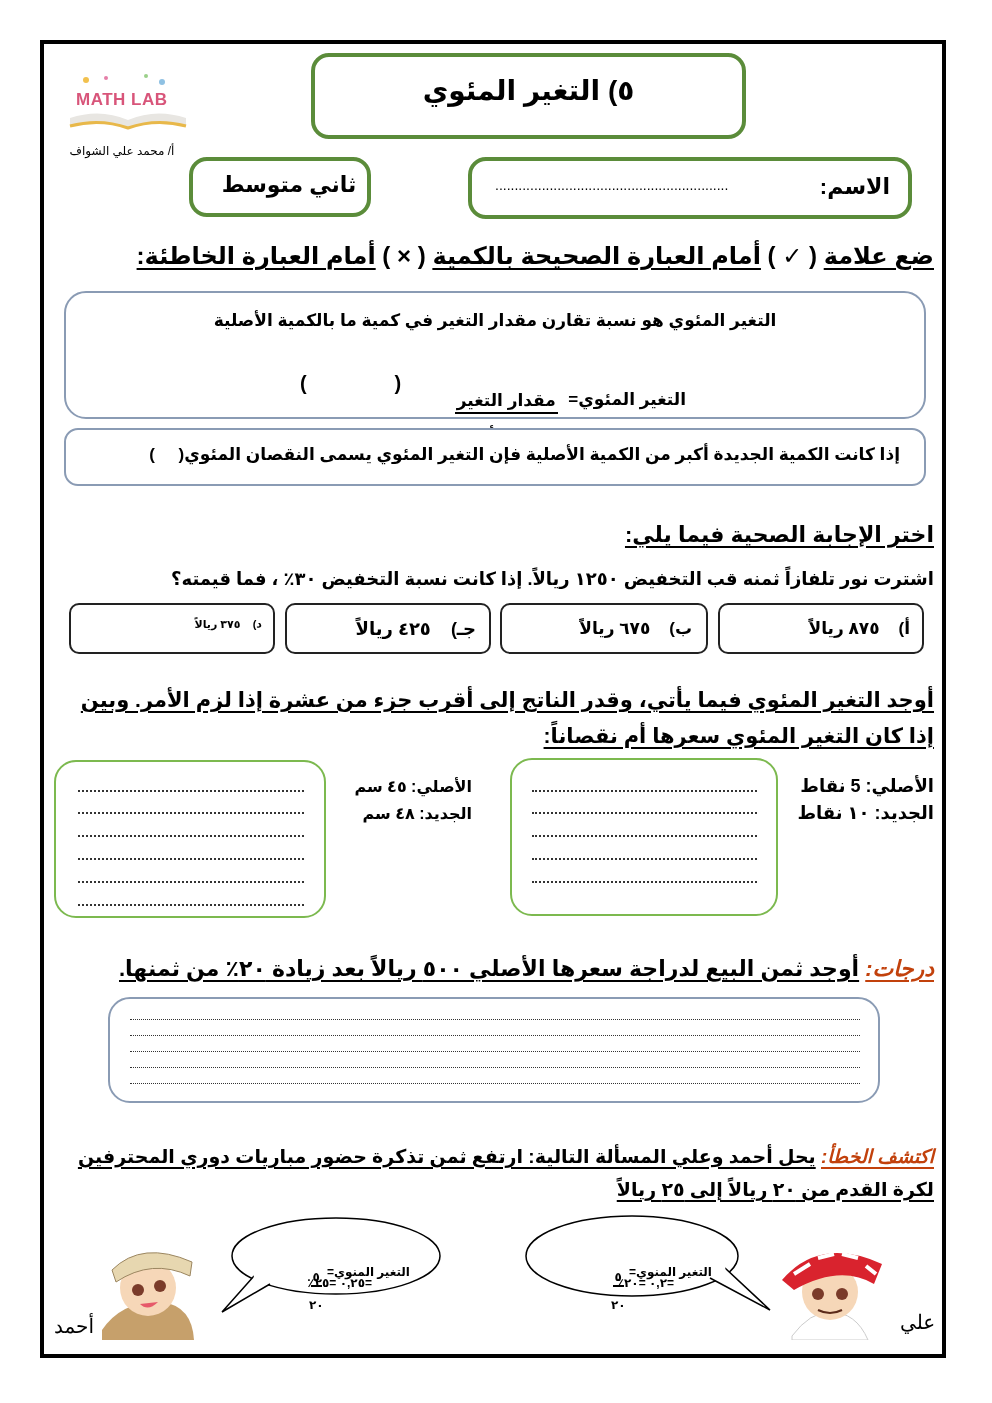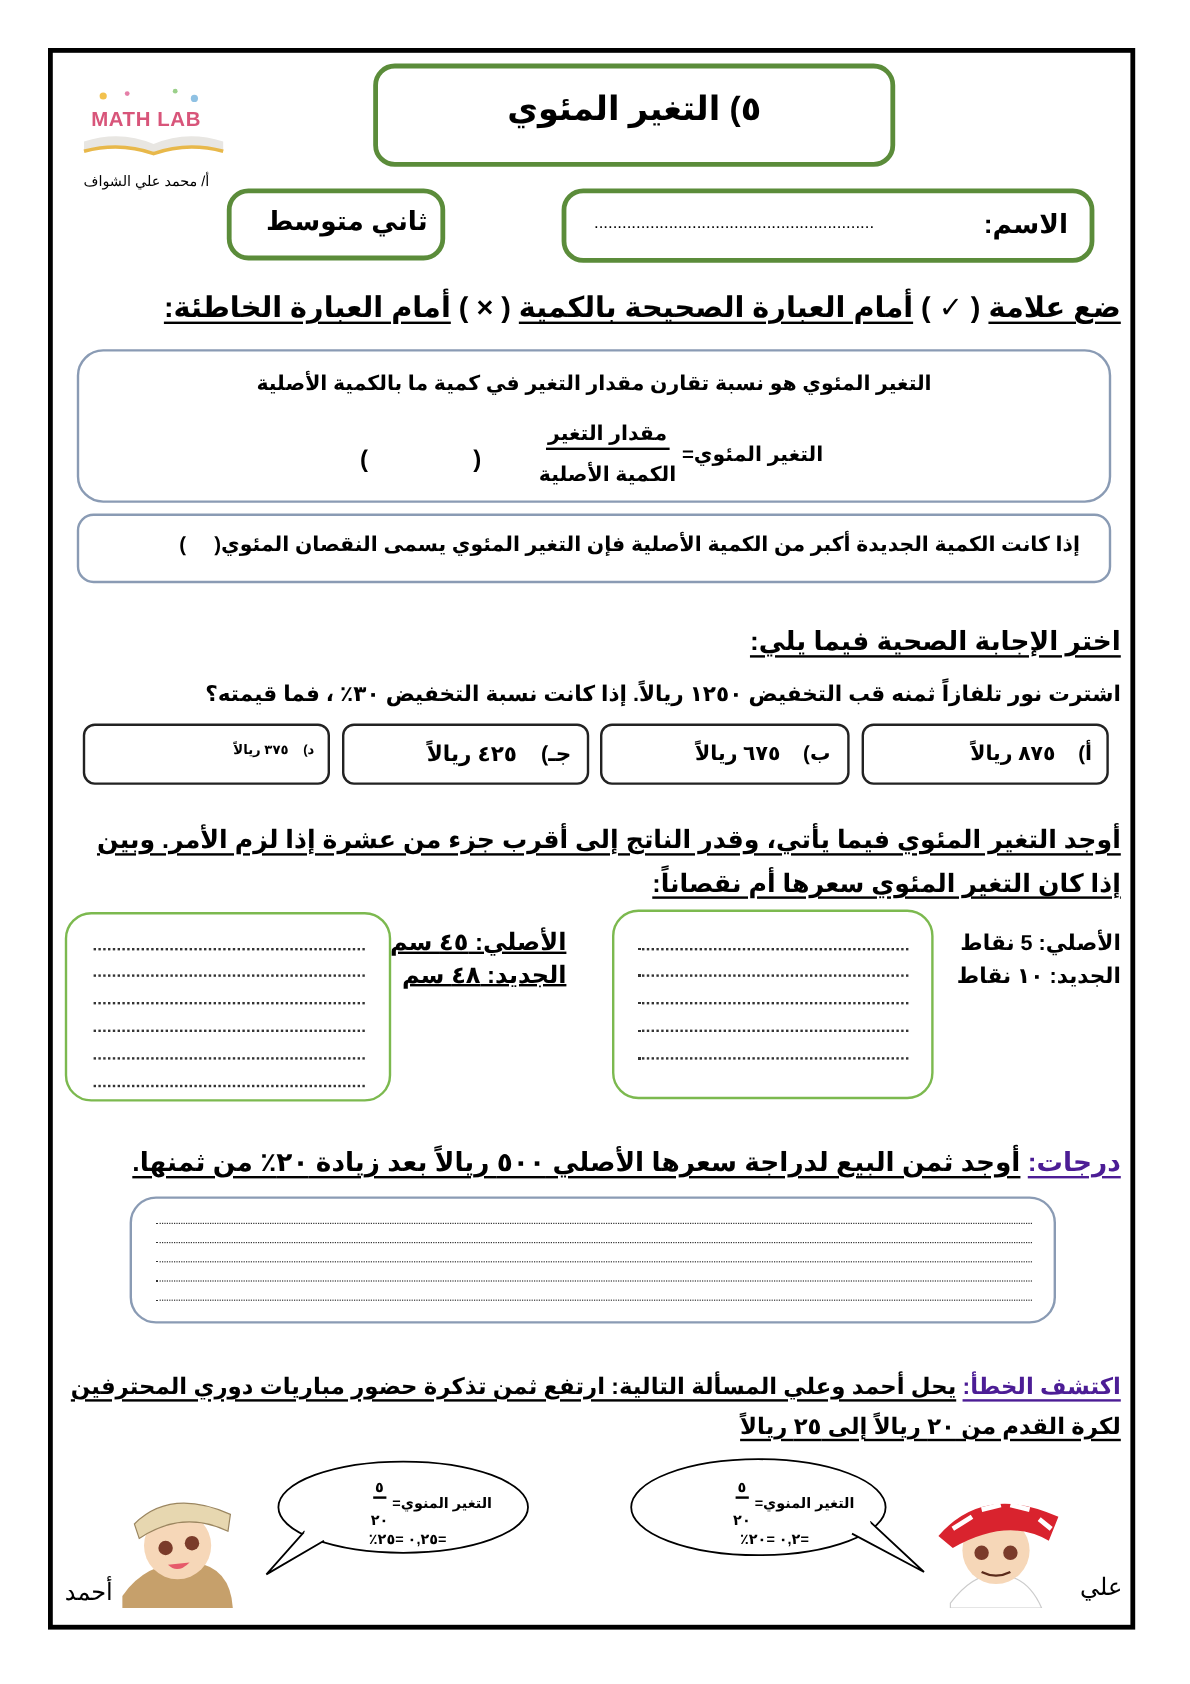--- a/index.html
+++ b/index.html
@@ -7,23 +7,23 @@
   .page{position:absolute;left:40px;top:40px;width:906px;height:1318px;border:4px solid #000;box-sizing:border-box;}
   .abs{position:absolute;}
   .rtl{direction:rtl;}
   .bold{font-weight:bold;}
   .u{text-decoration:underline;text-decoration-thickness:2px;text-underline-offset:4px;}
   .green-box{position:absolute;border:4px solid #5b8c3a;border-radius:18px;box-sizing:border-box;background:#fff;}
   .lgreen-box{position:absolute;border:2px solid #7cb94f;border-radius:22px;box-sizing:border-box;background:#fff;}
   .blue-box{position:absolute;border:2px solid #8a9bb4;border-radius:22px;box-sizing:border-box;background:#fff;}
   .black-box{position:absolute;border:2px solid #222;border-radius:10px;box-sizing:border-box;background:#fff;}
   .dots{position:absolute;border-bottom:2px dotted #333;height:0;}
-  .blue-label{color:#4c1d95;}
+  .blue-label{color:#c2410c;font-style:italic;}
   .frac{display:inline-flex;flex-direction:column;align-items:center;vertical-align:middle;}
-  .frac .num{border-bottom:2px solid #000;padding:0 2px 1px;}
+  .frac .num{border-bottom:2px solid #000;padding:0 2px 1px;margin-top:38px;}
   .frac .den{padding-top:11px;}
 </style>
 </head>
 <body>
 
 <div class="page"></div>
 
 <div class="abs" style="left:66px;top:70px;width:124px;height:62px;">
   <svg width="124" height="62" viewBox="0 0 124 62">
     <path d="M4 48 Q34 38 62 50 Q90 38 120 48 L120 56 Q90 48 62 58 Q34 48 4 56 Z" fill="#e8e6e2"></path>
@@ -93,21 +93,21 @@
   <div>الأصلي: 5 نقاط</div>
   <div>الجديد: ١٠ نقاط</div>
 </div>
 <div class="lgreen-box" style="left:510px;top:758px;width:268px;height:158px;"></div>
 <div class="dots" style="left:532px;top:790px;width:225px;"></div>
 <div class="dots" style="left:532px;top:812px;width:225px;"></div>
 <div class="dots" style="left:532px;top:835px;width:225px;"></div>
 <div class="dots" style="left:532px;top:858px;width:225px;"></div>
 <div class="dots" style="left:532px;top:881px;width:225px;"></div>
 
-<div class="abs rtl bold" style="right:520px;top:773px;font-size:20px;line-height:27px;white-space:nowrap;text-decoration:underline;">
+<div class="abs rtl bold" style="right:520px;top:773px;font-size:16px;line-height:27px;white-space:nowrap;">
   <div>الأصلي: ٤٥ سم</div>
   <div>الجديد: ٤٨ سم</div>
 </div>
 <div class="lgreen-box" style="left:54px;top:760px;width:272px;height:158px;"></div>
 <div class="dots" style="left:78px;top:790px;width:226px;"></div>
 <div class="dots" style="left:78px;top:812px;width:226px;"></div>
 <div class="dots" style="left:78px;top:835px;width:226px;"></div>
 <div class="dots" style="left:78px;top:858px;width:226px;"></div>
 <div class="dots" style="left:78px;top:881px;width:226px;"></div>
 <div class="dots" style="left:78px;top:904px;width:226px;"></div>

